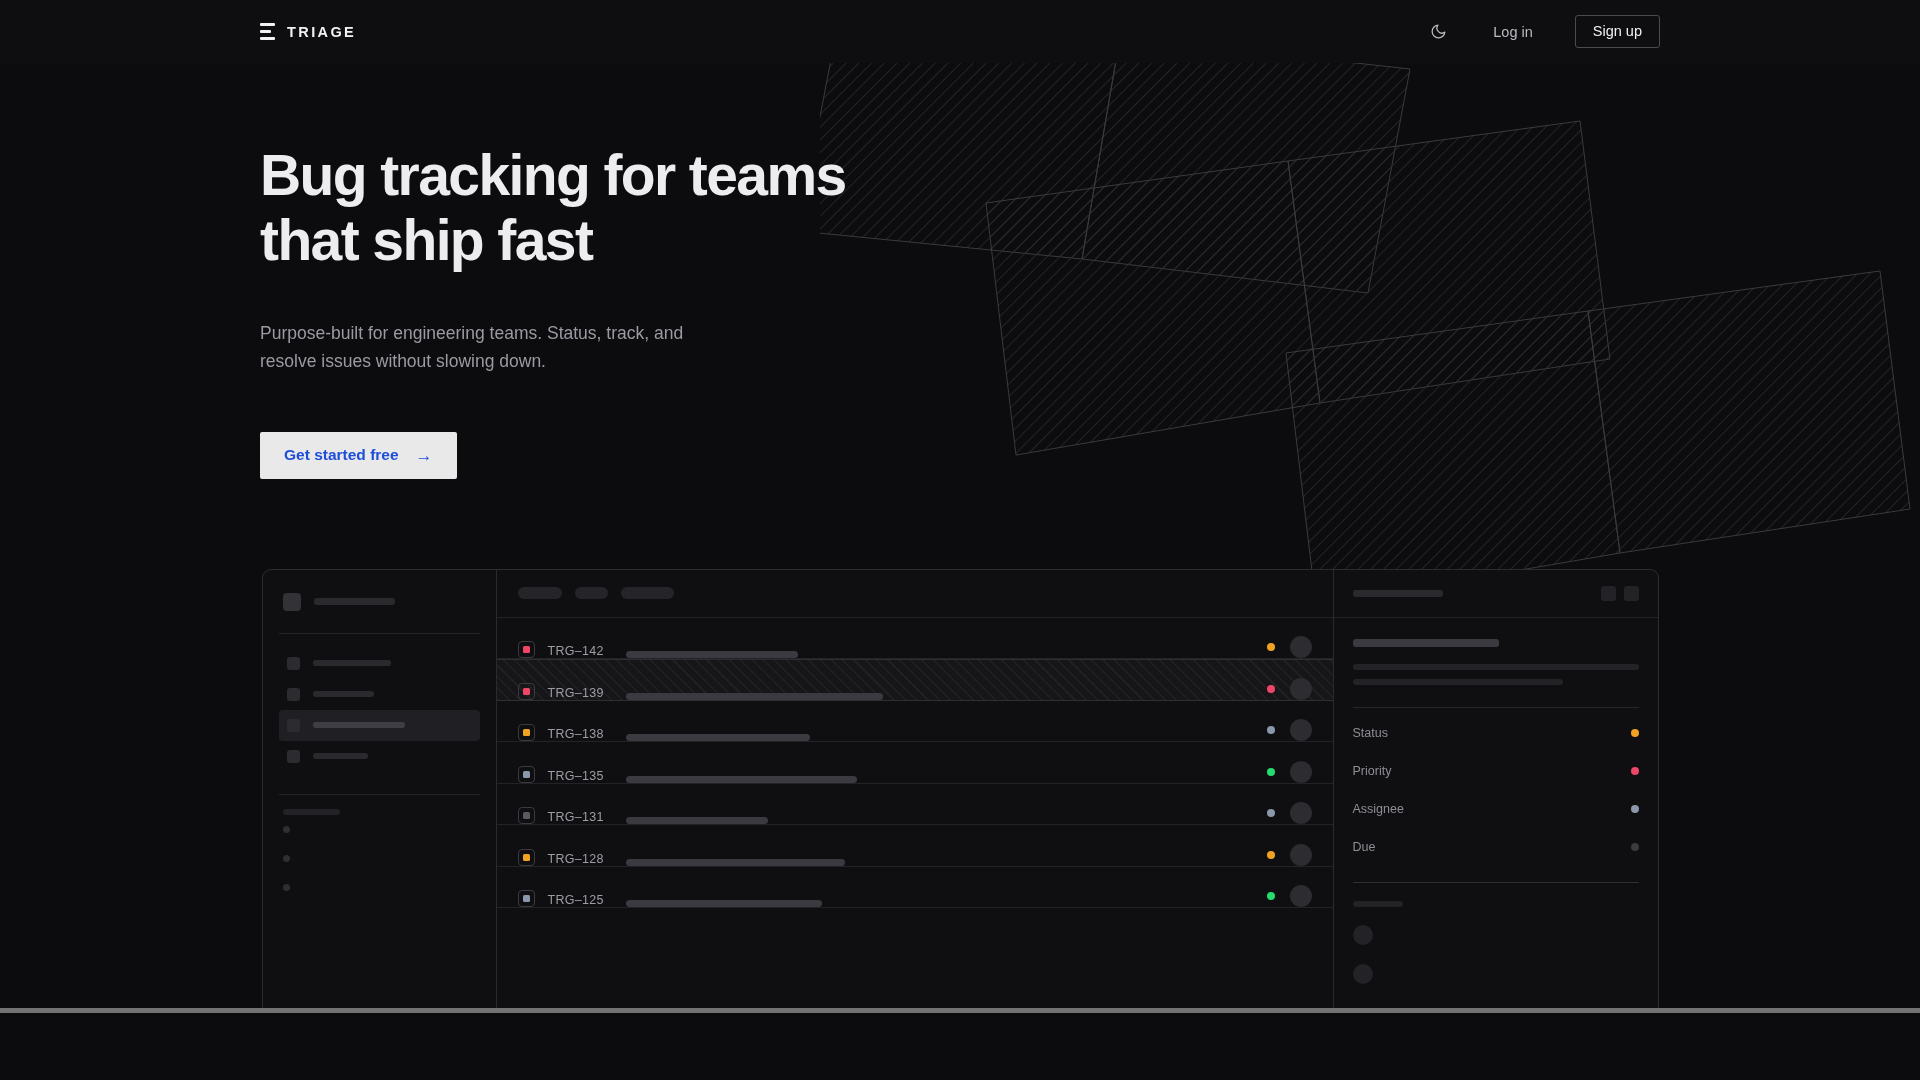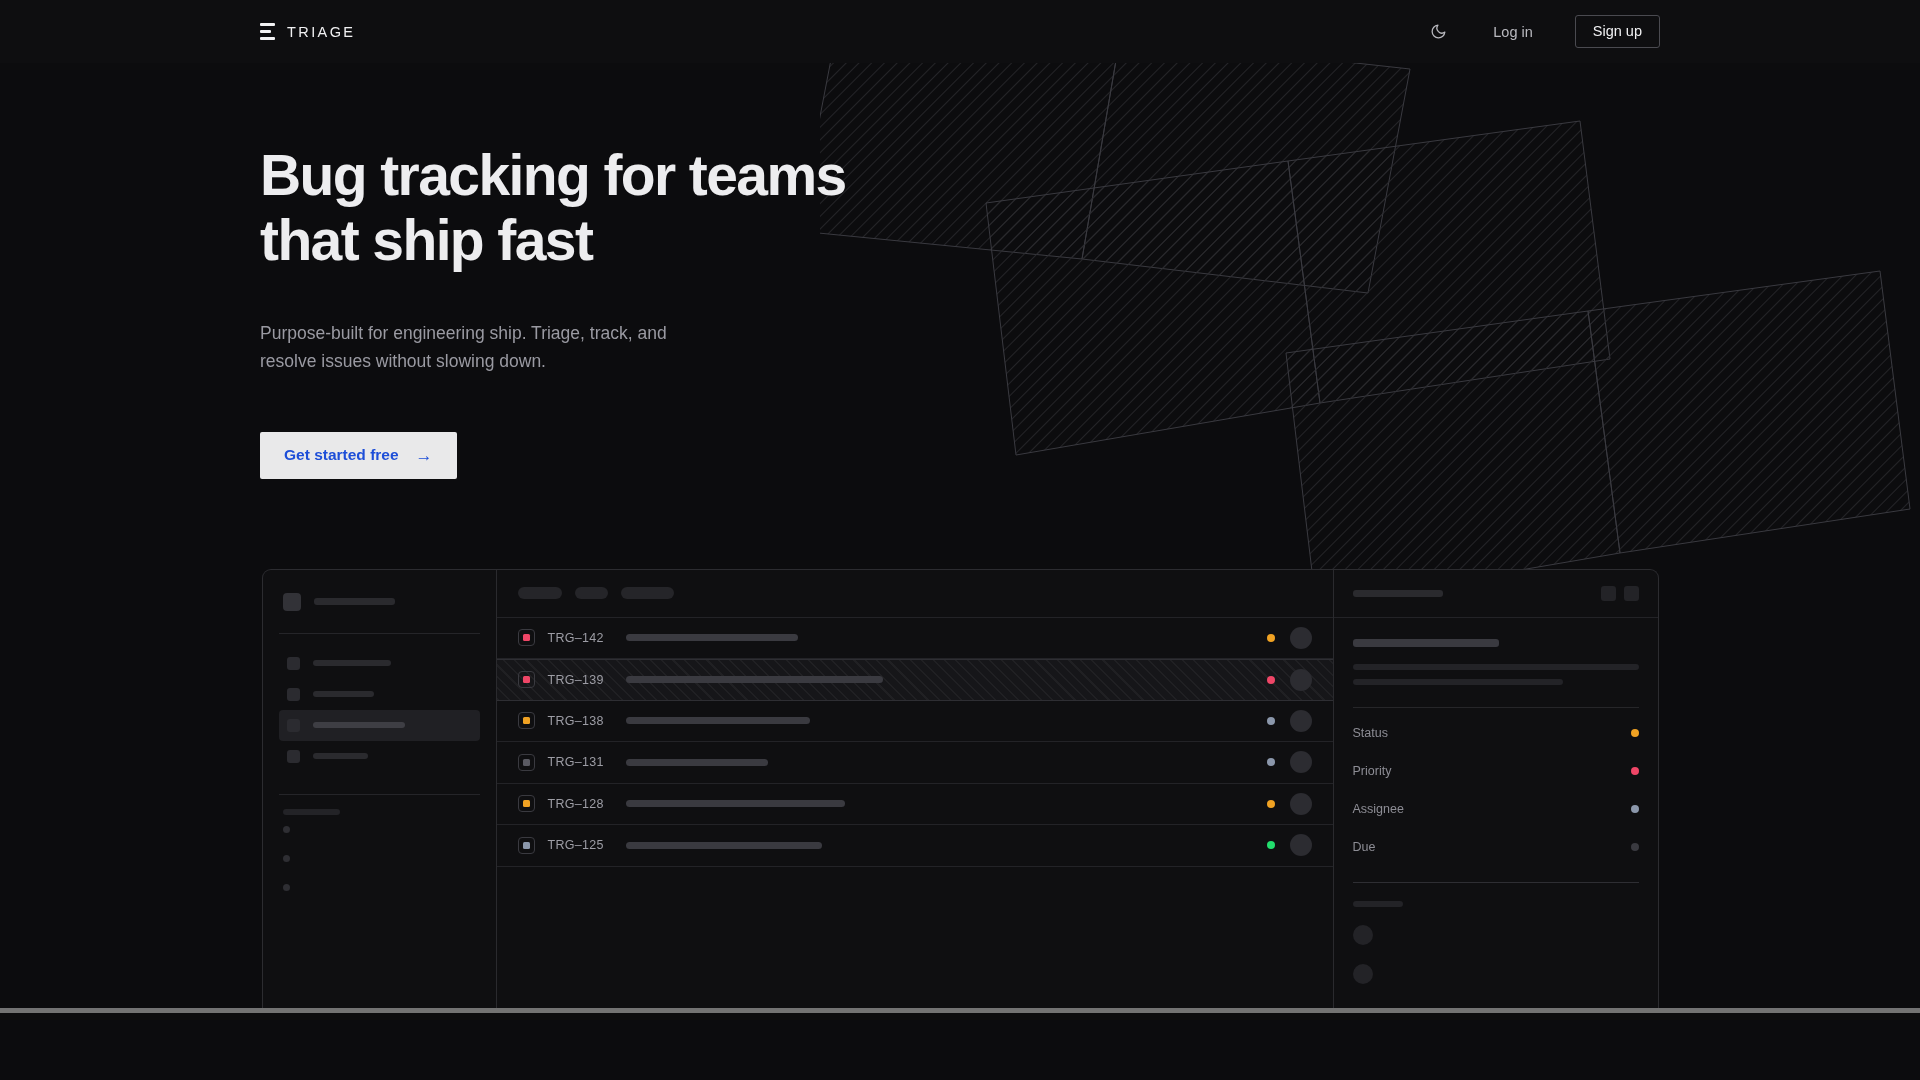--- a/index.html
+++ b/index.html
@@ -43,21 +43,21 @@
     width: 15px; height: 17px;
     display: flex; flex-direction: column; justify-content: space-between;
   }
   .brand-mark i { display: block; height: 3px; background: #f2f2f4; border-radius: 1px; }
   .brand-mark i:nth-child(1) { width: 15px; }
   .brand-mark i:nth-child(2) { width: 11px; }
   .brand-mark i:nth-child(3) { width: 15px; }
   .brand-name {
     font-size: 14.5px;
     letter-spacing: 2.4px;
-    font-weight: 400;
+    font-weight: 700;
     color: #f1f1f3;
   }
 
   .nav-right { display: flex; align-items: center; gap: 42px; }
   .theme-toggle {
     width: 26px; height: 26px;
     display: flex; align-items: center; justify-content: center;
     cursor: pointer;
   }
   .theme-toggle svg { display: block; }
@@ -183,21 +183,21 @@
   .mk-toolbar {
     height: 48px; flex: none;
     border-bottom: 1px solid #232327;
     display: flex; align-items: center; gap: 13px;
     padding: 0 21px;
   }
   .row {
     height: 41.5px;
     flex: none;
     border-bottom: 1px solid #232327;
-    display: flex; align-items: center;
+    display: flex; align-items: flex-end;
     padding: 0 21px;
     cursor: pointer;
     position: relative;
   }
   .row.selected {
     background-color: #161619;
     background-image: repeating-linear-gradient(
       45deg,
       rgba(255,255,255,0.045) 0px,
       rgba(255,255,255,0.045) 1.5px,
@@ -303,21 +303,21 @@
     </svg>
 
     <div class="hero-content">
       <div class="hero-inner">
         <h1 class="headline">
           <span>Bug tracking for teams</span><br>
           <span>that ship fast</span>
         </h1>
 
         <p class="subhead">
-          <span>Purpose-built for engineering ship. Triage, track, and</span><br>
+          <span>Purpose-built for engineering teams. Status, track, and</span><br>
           <span>resolve issues without slowing down.</span>
         </p>
 
         <button class="cta">
           <span>Get started free</span>
           <span class="arrow">→</span>
         </button>
       </div>
     </div>
 
@@ -399,20 +399,31 @@
               <i style="background:#f0a223"></i>
             </span>
           <span class="row-id">TRG–138</span>
           <span class="row-title" style="width:184px"></span>
           <span class="row-right">
             <span class="row-dot" style="background:#8b97ab"></span>
             <span class="row-avatar"></span>
           </span>
         </div>
 
+        <div class="row">
+          <span class="row-badge">
+              <i style="background:#8b97ab"></i>
+            </span>
+          <span class="row-id">TRG–135</span>
+          <span class="row-title" style="width:231px"></span>
+          <span class="row-right">
+            <span class="row-dot" style="background:#22dd6d"></span>
+            <span class="row-avatar"></span>
+          </span>
+        </div>
 
         <div class="row">
           <span class="row-badge">
               <i style="background:#5a5a62"></i>
             </span>
           <span class="row-id">TRG–131</span>
           <span class="row-title" style="width:142px"></span>
           <span class="row-right">
             <span class="row-dot" style="background:#8b97ab"></span>
             <span class="row-avatar"></span>

